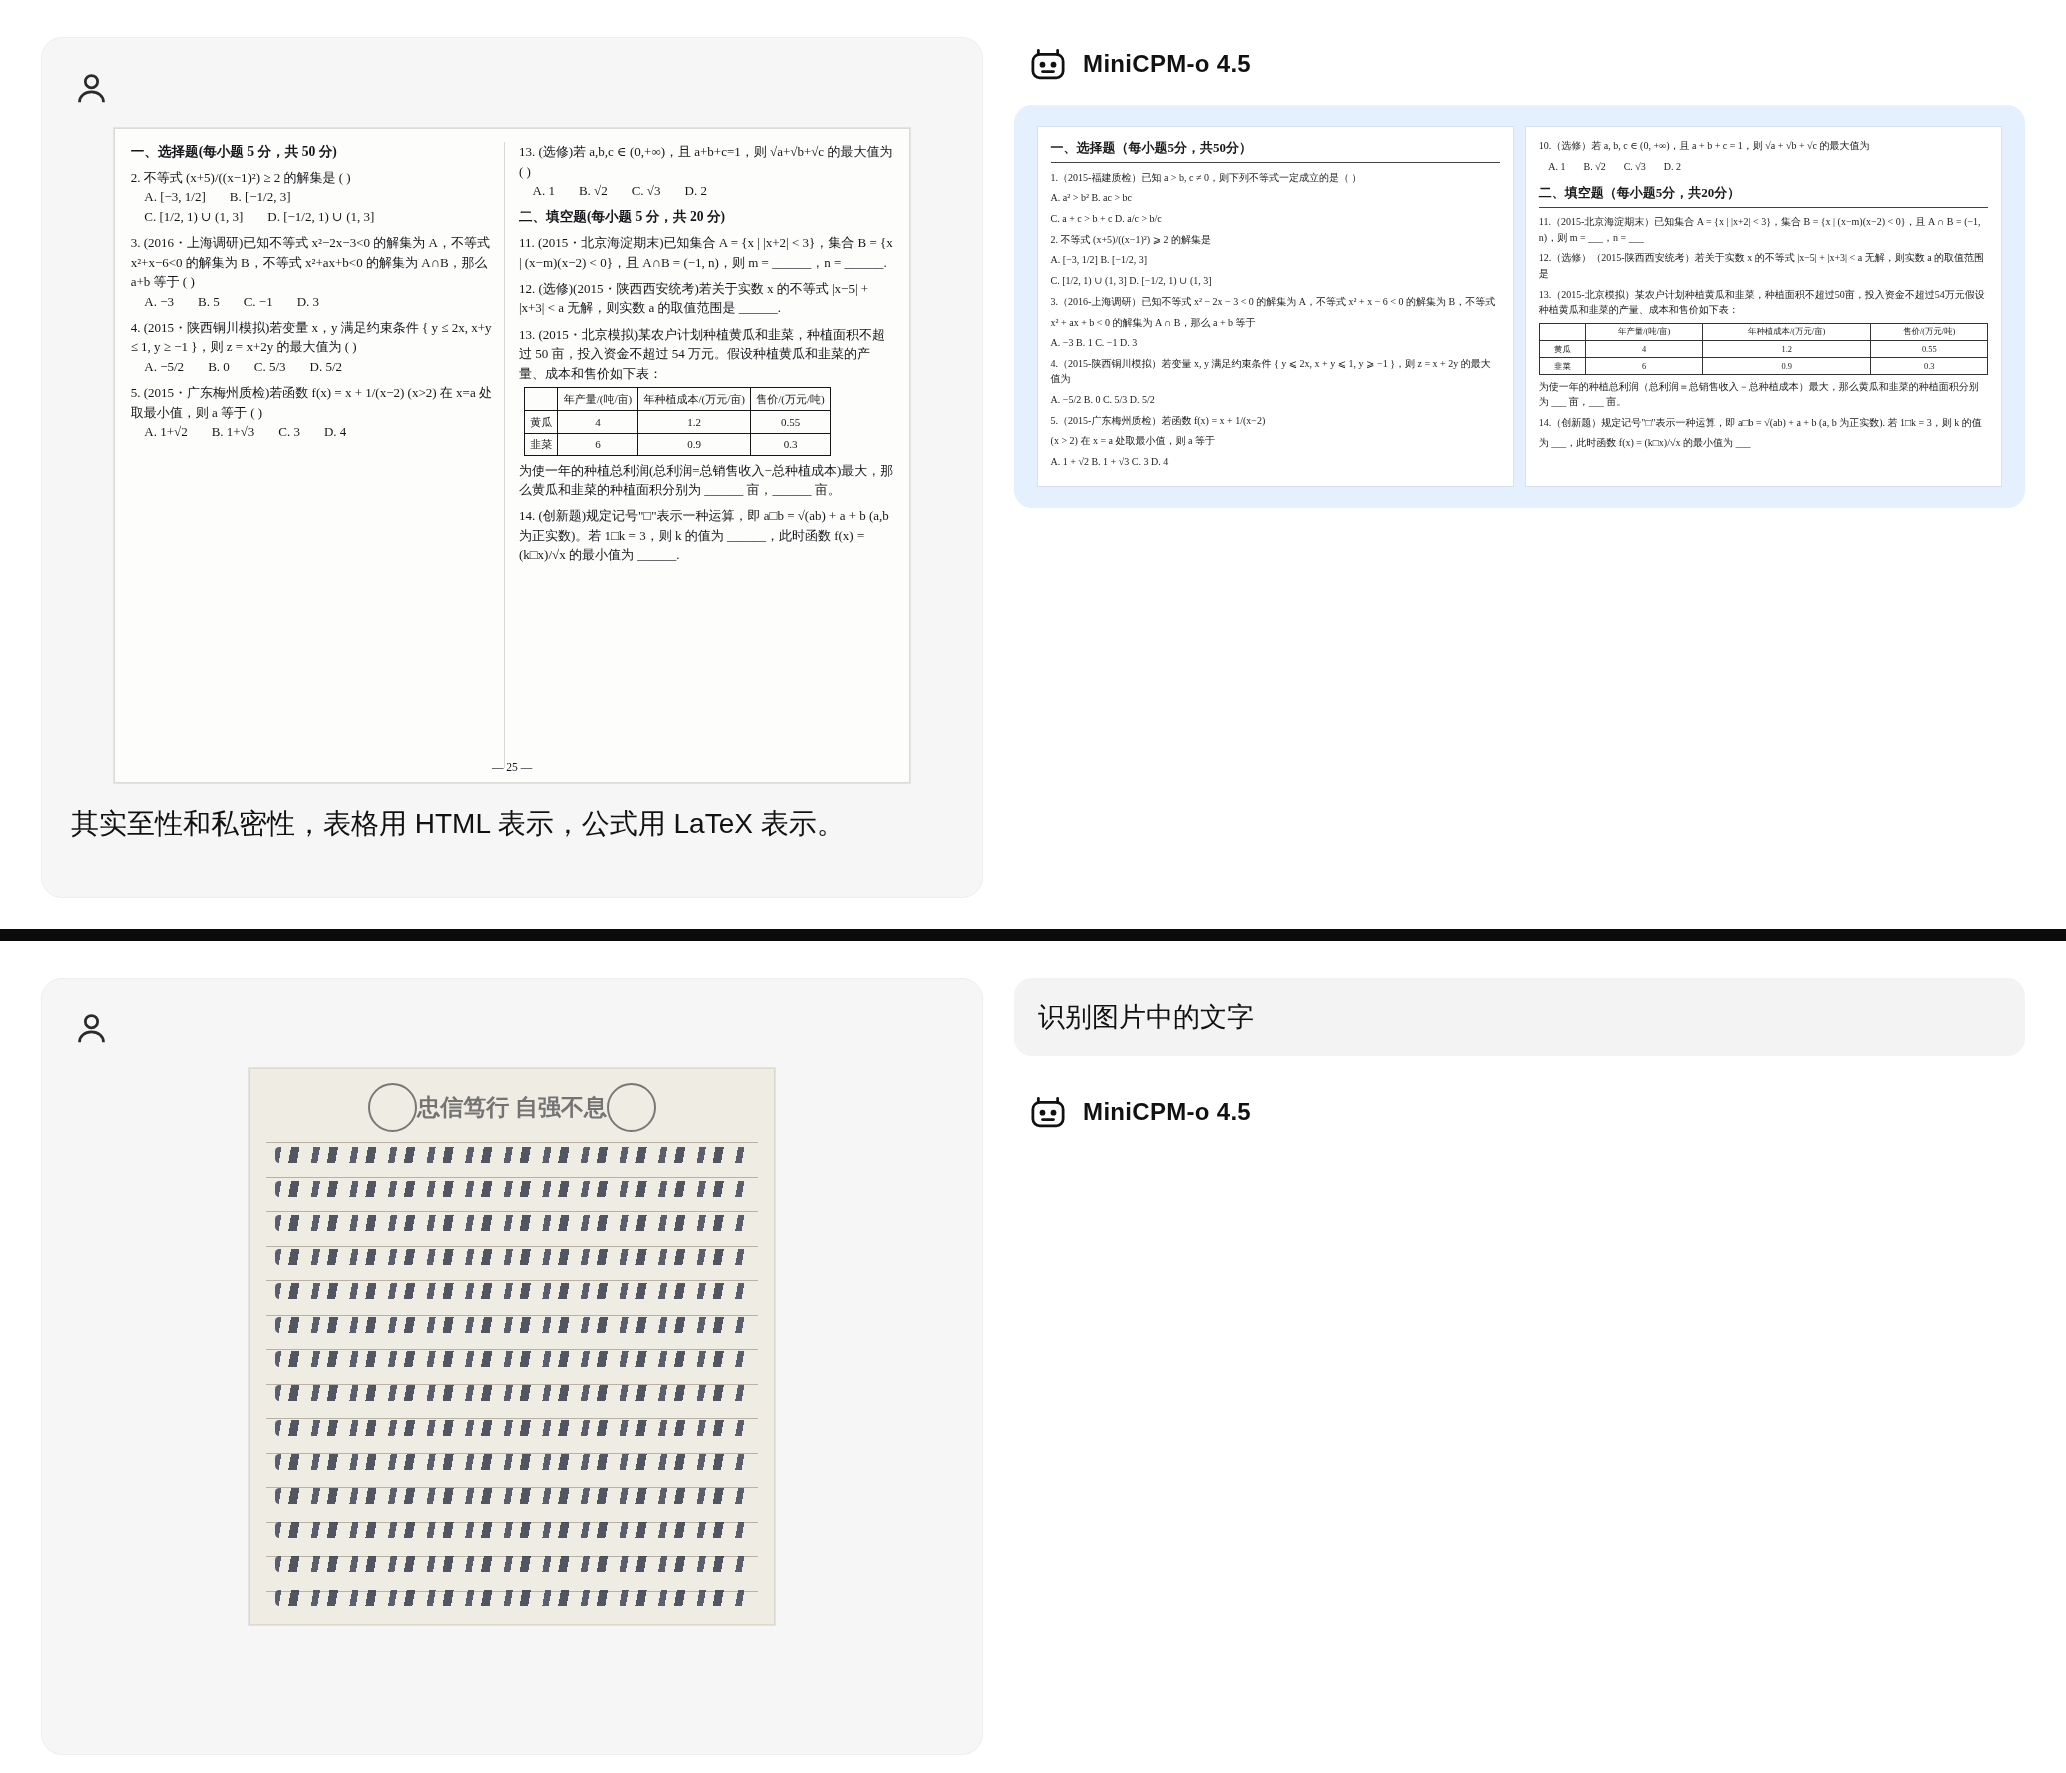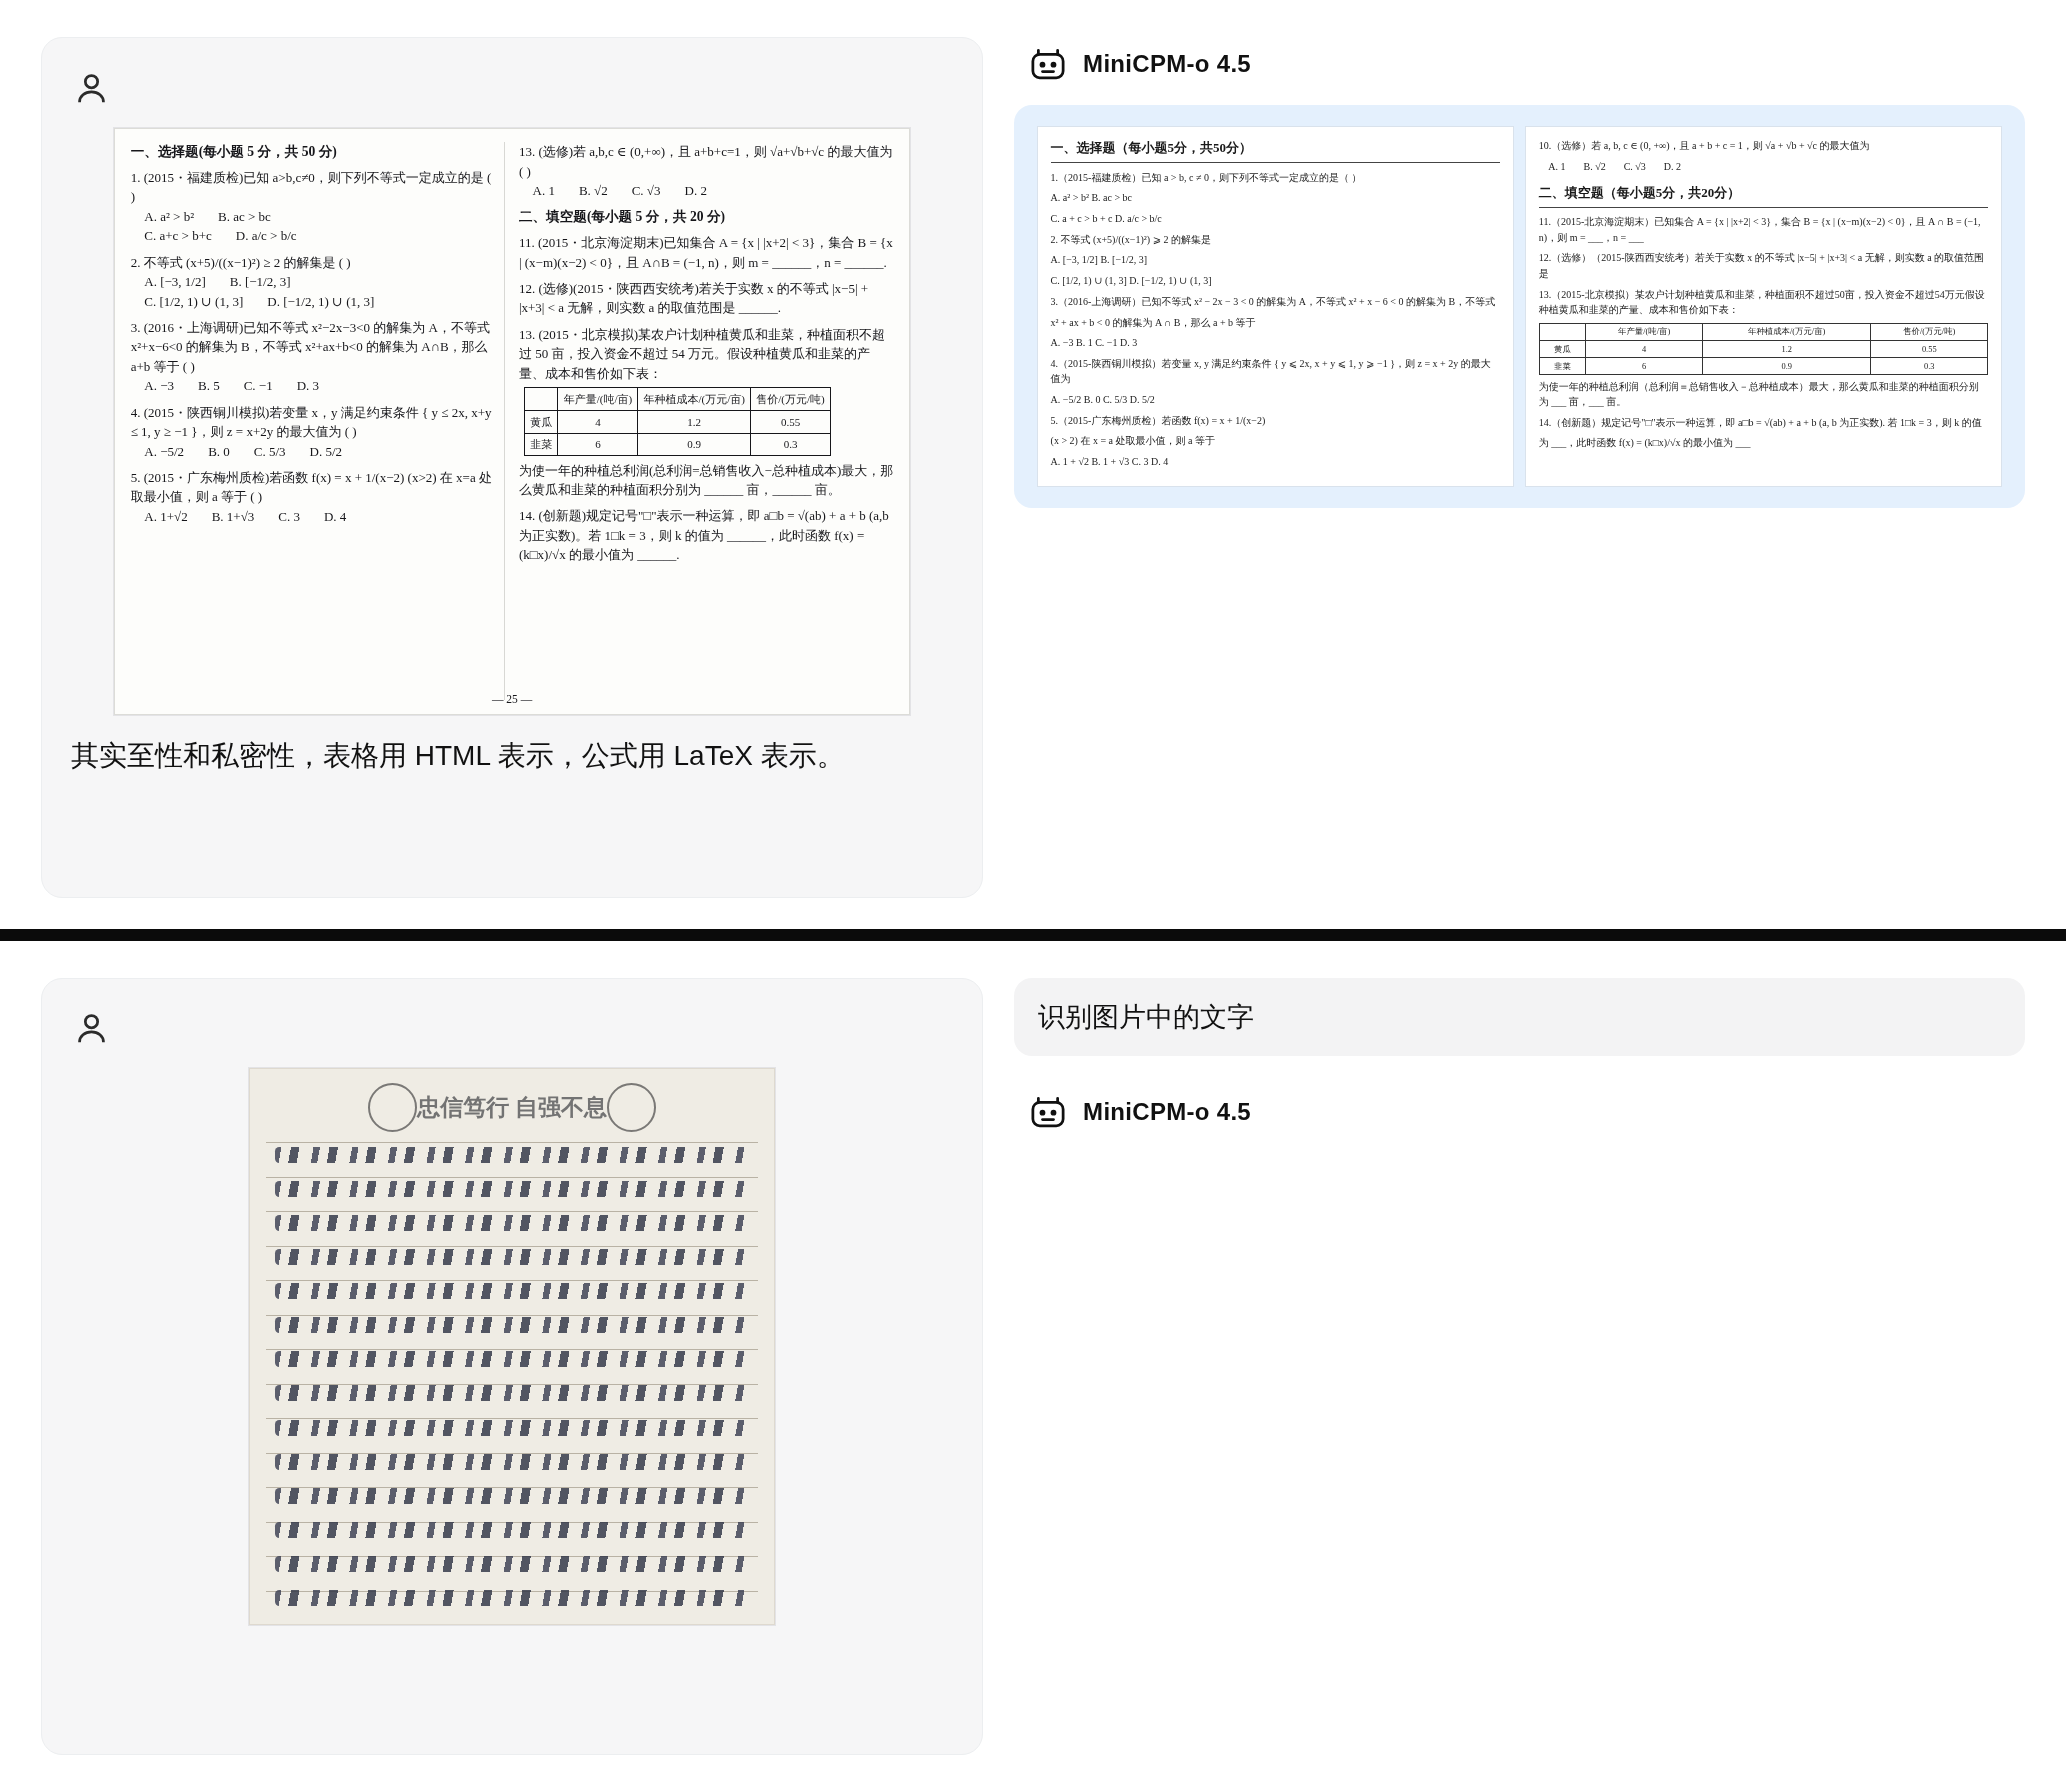--- a/index.html
+++ b/index.html
@@ -91,21 +91,21 @@
   }
   .answer-text{
     font-size:28px;
     line-height:1.62;
     color:#111;
     letter-spacing:0.1px;
   }
   
   .doc-sheet{
     width:796px;
-    height:587px;
+    height:655px;
     background:#fdfdfb;
     border:0.5px solid #dcdcd8;
     display:flex;
     padding:13.6px 15.7px;
     box-sizing:border-box;
     gap:13.6px;
     font-family:"Liberation Serif","DejaVu Serif",serif;
     font-size:13px;
     line-height:1.5;
     color:#16161a;
@@ -185,33 +185,20 @@
             <circle cx="12" cy="8" r="3.6"></circle>
             <path d="M5 20c0-3.6 3.1-6 7-6s7 2.4 7 6"></path>
           </svg>
         </div>
 
         <div class="img-frame">
           <div class="doc-sheet">
             <div class="doc-col left">
               <div class="doc-h">一、选择题(每小题 5 分，共 50 分)</div>
 
-              <div class="doc-item">
-                <span>1.</span>
-                <span>(2015・福建质检)已知 a&gt;b,c≠0，则下列不等式一定成立的是</span>
-                <span>( )</span>
-                <div class="opts">
-                  <span>A. a² &gt; b²</span>
-                  <span>B. ac &gt; bc</span>
-                </div>
-                <div class="opts">
-                  <span>C. a+c &gt; b+c</span>
-                  <span>D. a/c &gt; b/c</span>
-                </div>
-              </div>
 
               <div class="doc-item">
                 <span>2.</span>
                 <span>不等式 (x+5)/((x−1)²) ≥ 2 的解集是</span>
                 <span>( )</span>
                 <div class="opts">
                   <span>A. [−3, 1/2]</span>
                   <span>B. [−1/2, 3]</span>
                 </div>
                 <div class="opts">

